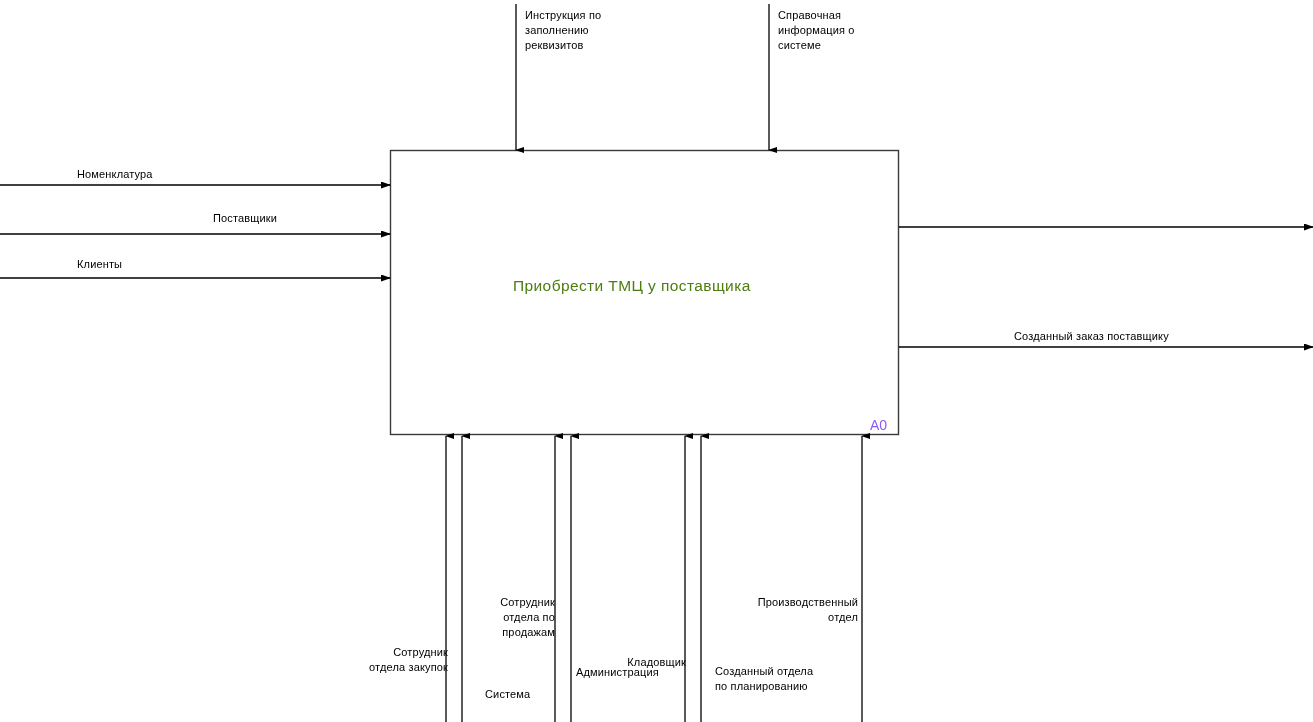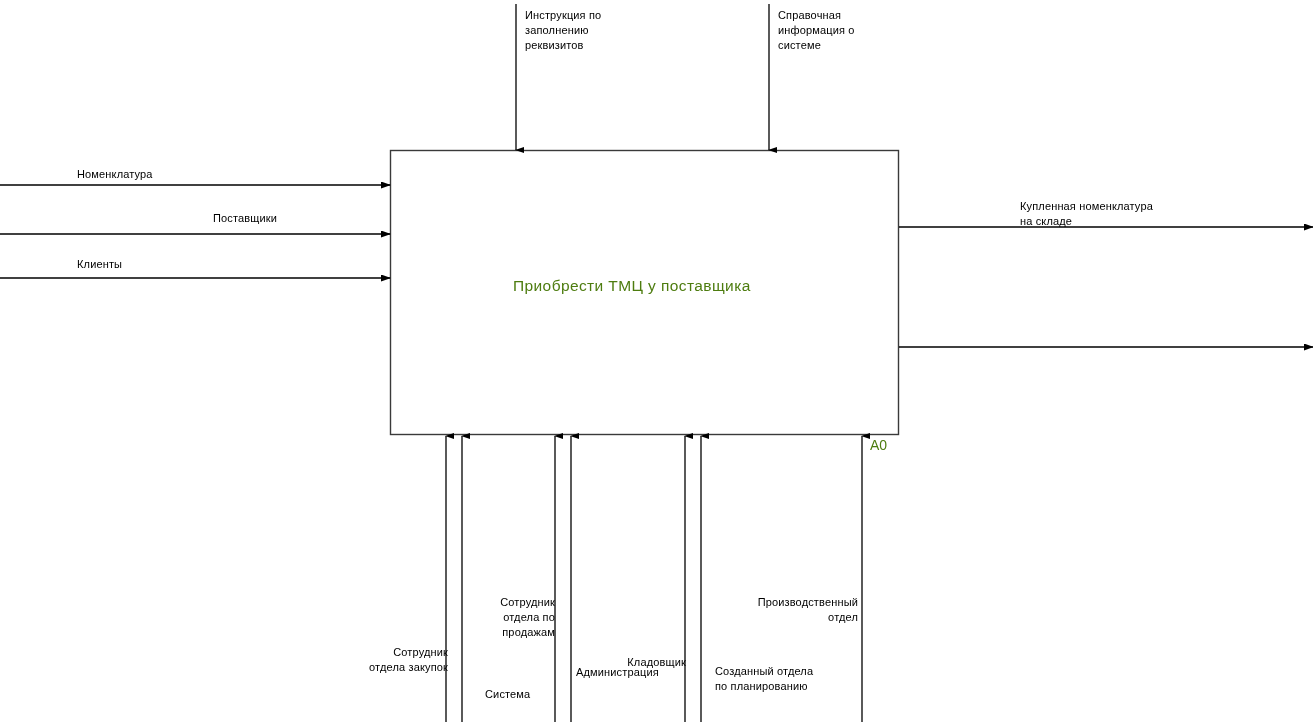--- a/index.html
+++ b/index.html
@@ -42,22 +42,21 @@
     font-family: "Liberation Sans", sans-serif;
     font-size: 15.5px;
     color: #4d7c0f;
     letter-spacing: 0.4px;
     white-space: nowrap;
   }
   .node-tag {
     position: absolute;
     font-family: "Liberation Sans", sans-serif;
     font-size: 14px;
-    color: #4d7c0f;
-    margin-top: 20px;
+    color: #8b5cf6;
   }
 </style>
 </head>
 <body>
 
 <div id="canvas">
 
   <svg id="svg-layer" viewBox="0 0 1313 722">
     <defs>
       <marker id="arrow-down" markerWidth="10" markerHeight="10" refX="3" refY="8" orient="auto" markerUnits="userSpaceOnUse">
@@ -100,22 +99,21 @@
 заполнению
 реквизитов</div>
   <div class="lbl" style="left:778px; top:8px; width:105px;">Справочная
 информация о
 системе</div>
 
   <div class="lbl" style="left:77px; top:167px; width:200px;">Номенклатура</div>
   <div class="lbl" style="left:77px; top:211px; width:200px;text-align:right;">Поставщики</div>
   <div class="lbl" style="left:77px; top:257px; width:200px;">Клиенты</div>
 
-  <div class="lbl" style="left:1020px; top:199px; width:220px;">Купленная номенклатура
-на складе</div>
+  <div class="lbl" style="left:1014px; top:329px; width:260px;">Созданный заказ поставщику</div>
 
   <div class="lbl lbl-center" style="left:340px; top:645px; width:108px;">Сотрудник
 отдела закупок</div>
   <div class="lbl lbl-center" style="left:479px; top:595px; width:76px;">Сотрудник
 отдела по
 продажам</div>
   <div class="lbl" style="left:485px; top:687px; width:80px;">Система</div>
   <div class="lbl lbl-center" style="left:613px; top:620px; width:73px;margin-top:35px;">Кладовщик</div>
   <div class="lbl" style="left:576px; top:665px; width:110px;">Администрация</div>
   <div class="lbl lbl-center" style="left:713px; top:595px; width:145px;">Производственный

